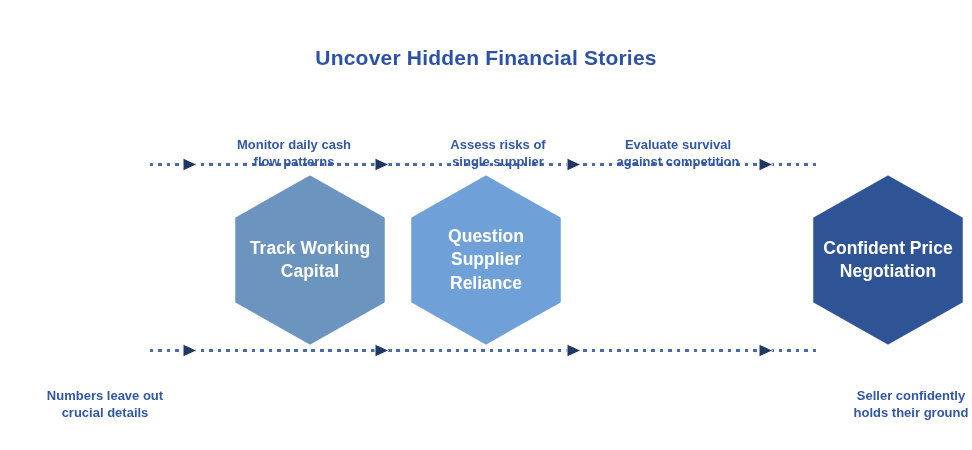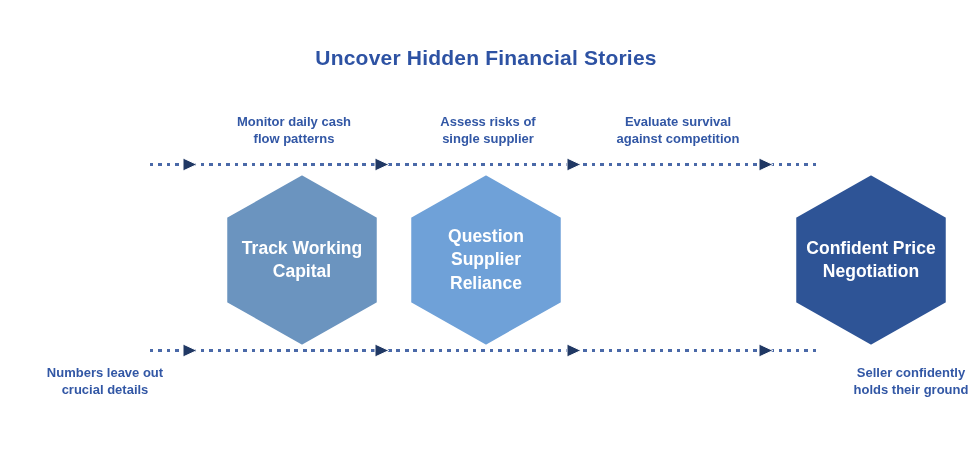--- a/index.html
+++ b/index.html
@@ -54,20 +54,21 @@
   .note{
     position:absolute;
     width:190px;
     text-align:center;
     color:#3257a5;
     font-size:13px;
     font-weight:700;
     line-height:1.3;
     white-space:pre-line;
     z-index:2;
+    margin-top:23px;
   }
   .note-top{top:114px;}
   .note-bottom{top:365px;}
 </style>
 </head>
 <body>
 
 <div class="canvas">
 
   <h1 class="title">Uncover Hidden Financial Stories</h1>
@@ -95,49 +96,49 @@
       <polygon points="1,1 15,7.5 1,14" stroke="#ffffff" stroke-width="1" fill="#203864"></polygon>
     </svg>
   <svg class="arrow" style="left:566px;top:343px" viewBox="0 0 16 15">
       <polygon points="1,1 15,7.5 1,14" stroke="#ffffff" stroke-width="1" fill="#203864"></polygon>
     </svg>
   <svg class="arrow" style="left:758px;top:343px" viewBox="0 0 16 15">
       <polygon points="1,1 15,7.5 1,14" stroke="#ffffff" stroke-width="1" fill="#203864"></polygon>
     </svg>
 
 
-  <div class="hex" style="left:224px">
+  <div class="hex" style="left:232px">
     <svg width="156" height="176" viewBox="0 0 156 176">
       <polygon points="78,2 154,45 154,131 78,174 2,131 2,45" stroke="#ffffff" stroke-width="2.5" stroke-linejoin="round" fill="#6b94bf"></polygon>
     </svg>
     <div class="hex-label">Track Working
 Capital</div>
   </div>
 
   <div class="hex" style="left:408px">
     <svg width="156" height="176" viewBox="0 0 156 176">
       <polygon points="78,2 154,45 154,131 78,174 2,131 2,45" stroke="#ffffff" stroke-width="2.5" stroke-linejoin="round" fill="#6fa1d8"></polygon>
     </svg>
     <div class="hex-label">Question
 Supplier
 Reliance</div>
   </div>
 
 
-  <div class="hex" style="left:793px">
+  <div class="hex" style="left:810px">
     <svg width="156" height="176" viewBox="0 0 156 176">
       <polygon points="78,2 154,45 154,131 78,174 2,131 2,45" stroke="#ffffff" stroke-width="2.5" stroke-linejoin="round" fill="#2e5496"></polygon>
     </svg>
     <div class="hex-label">Confident Price
 Negotiation</div>
   </div>
 
   <div class="note note-top" style="left:199px">Monitor daily cash
 flow patterns</div>
-  <div class="note note-top" style="left:393px">Assess risks of
+  <div class="note note-top" style="left:403px">Assess risks of
 single supplier</div>
   <div class="note note-top" style="left:583px">Evaluate survival
 against competition</div>
 
   <div class="note note-bottom" style="left:10px">Numbers leave out
 crucial details</div>
   <div class="note note-bottom" style="left:816px">Seller confidently
 holds their ground</div>
 
 </div>

